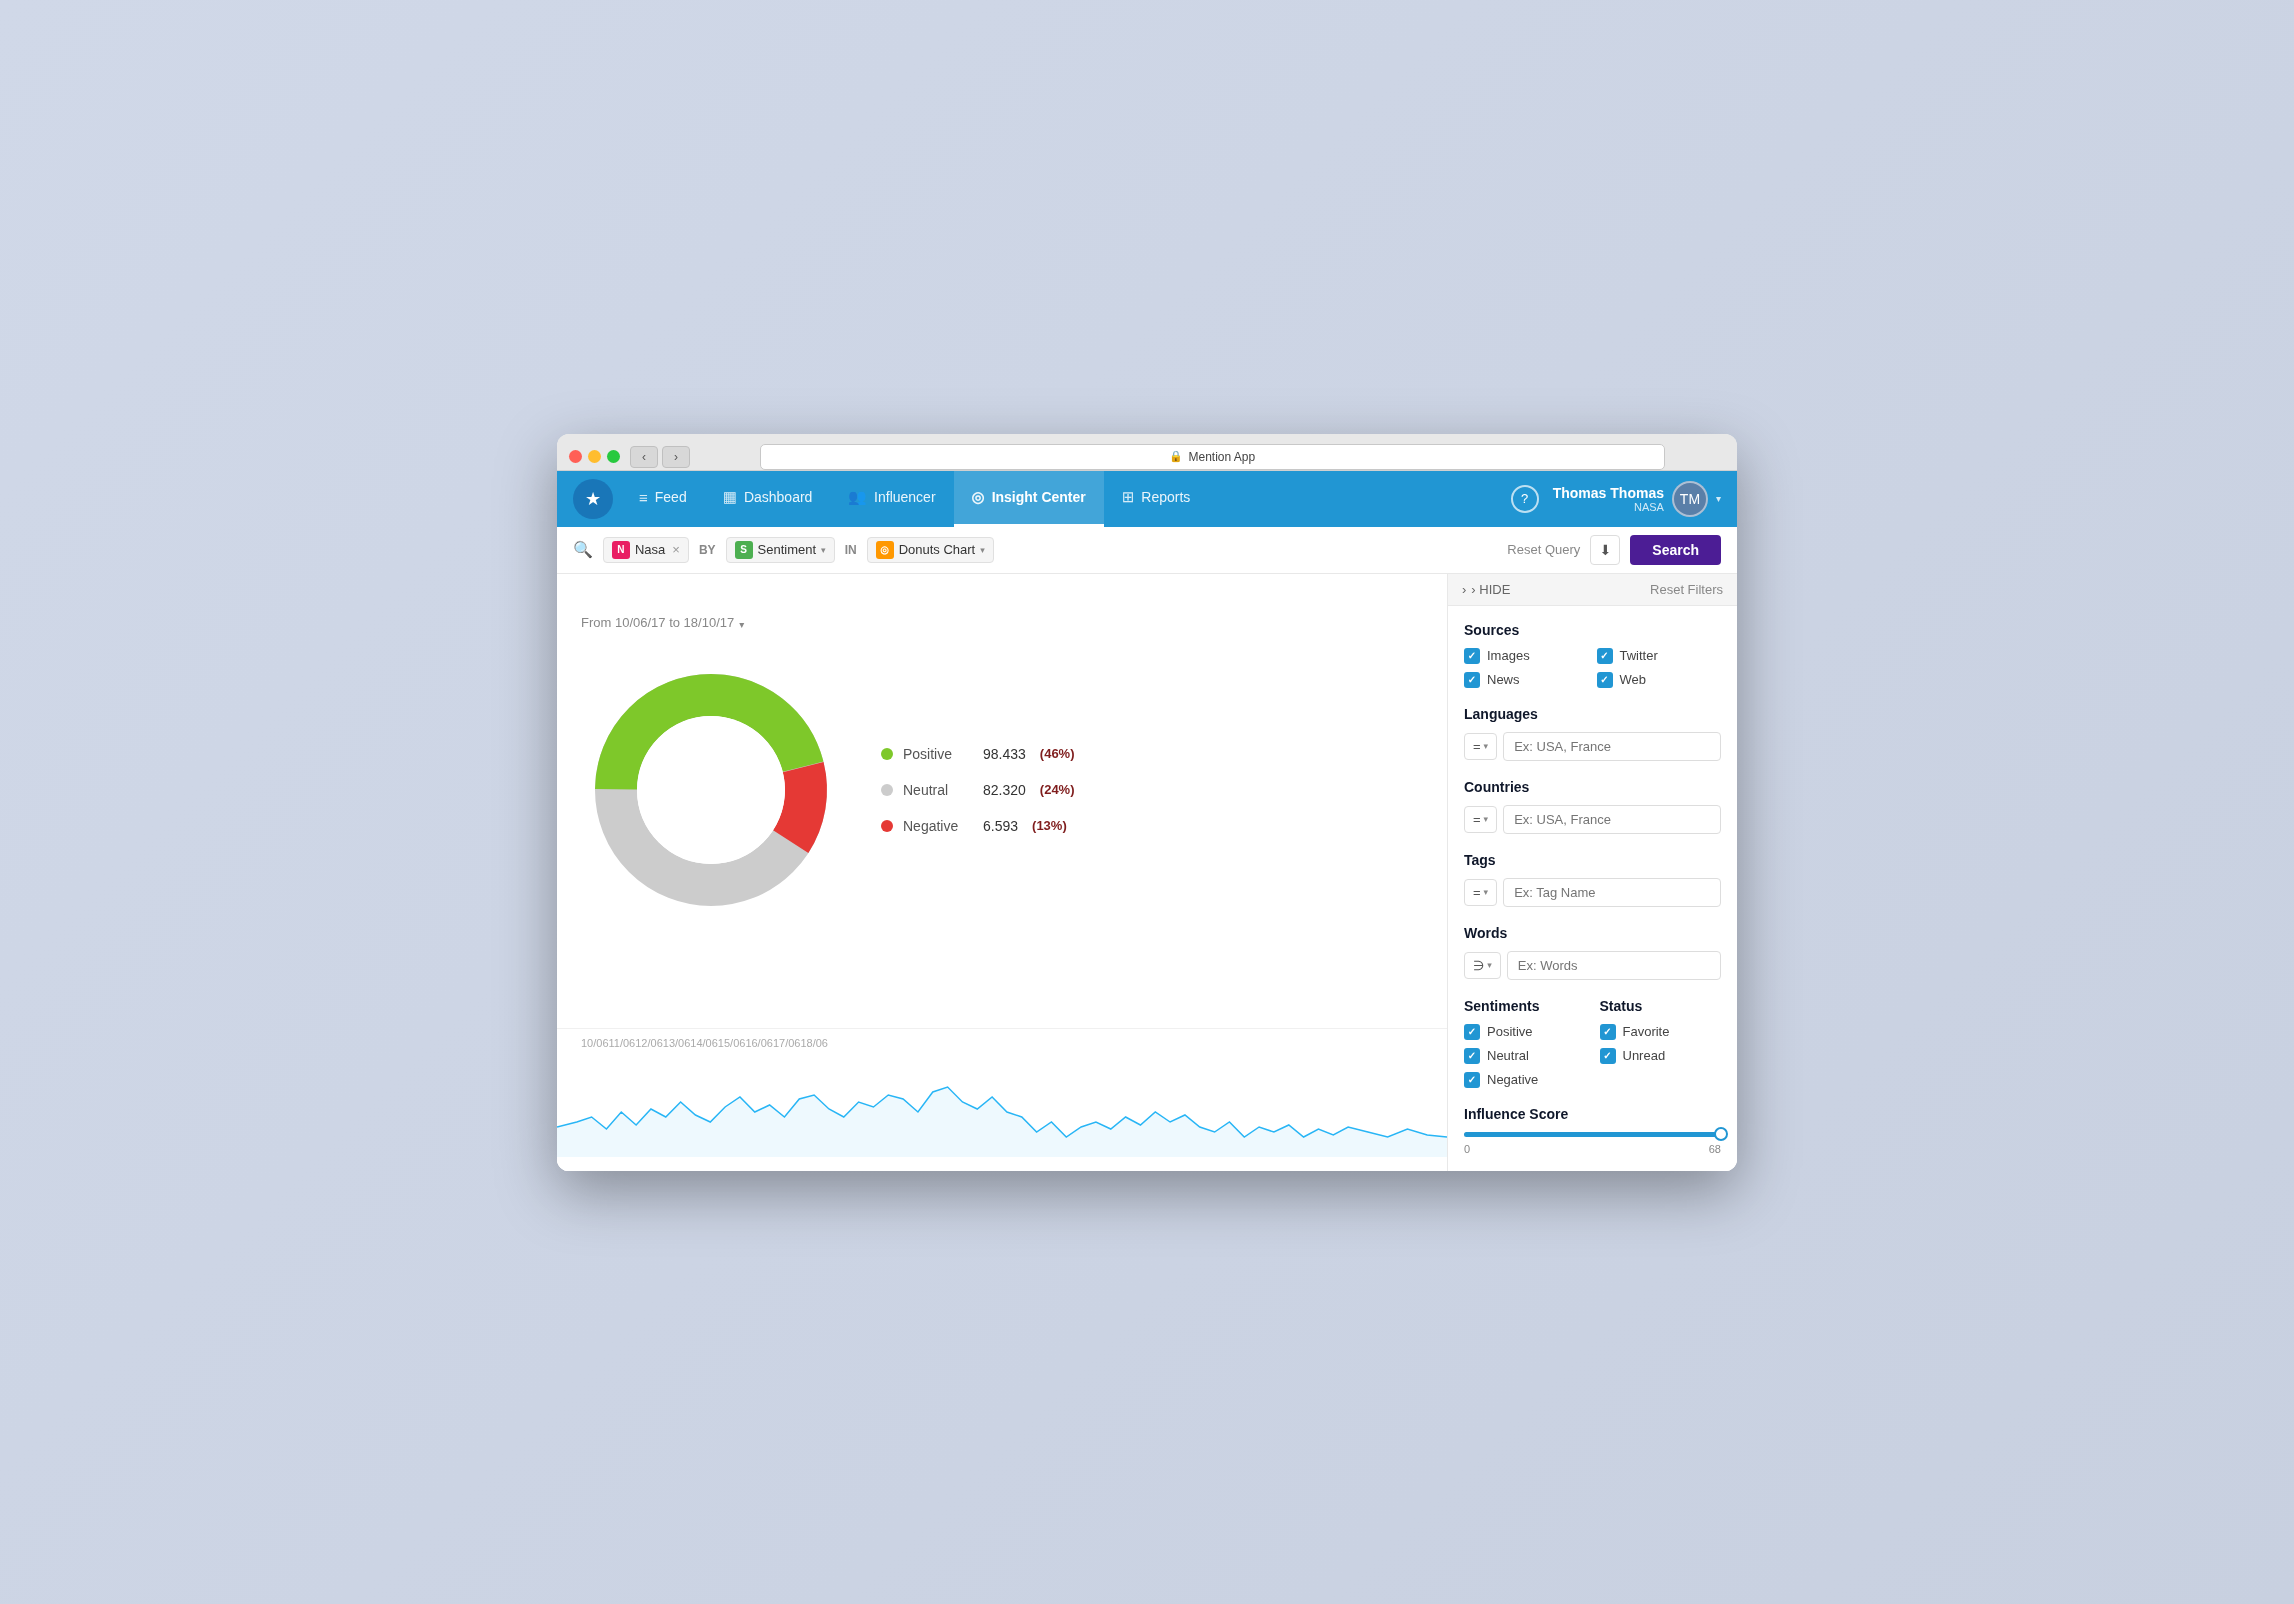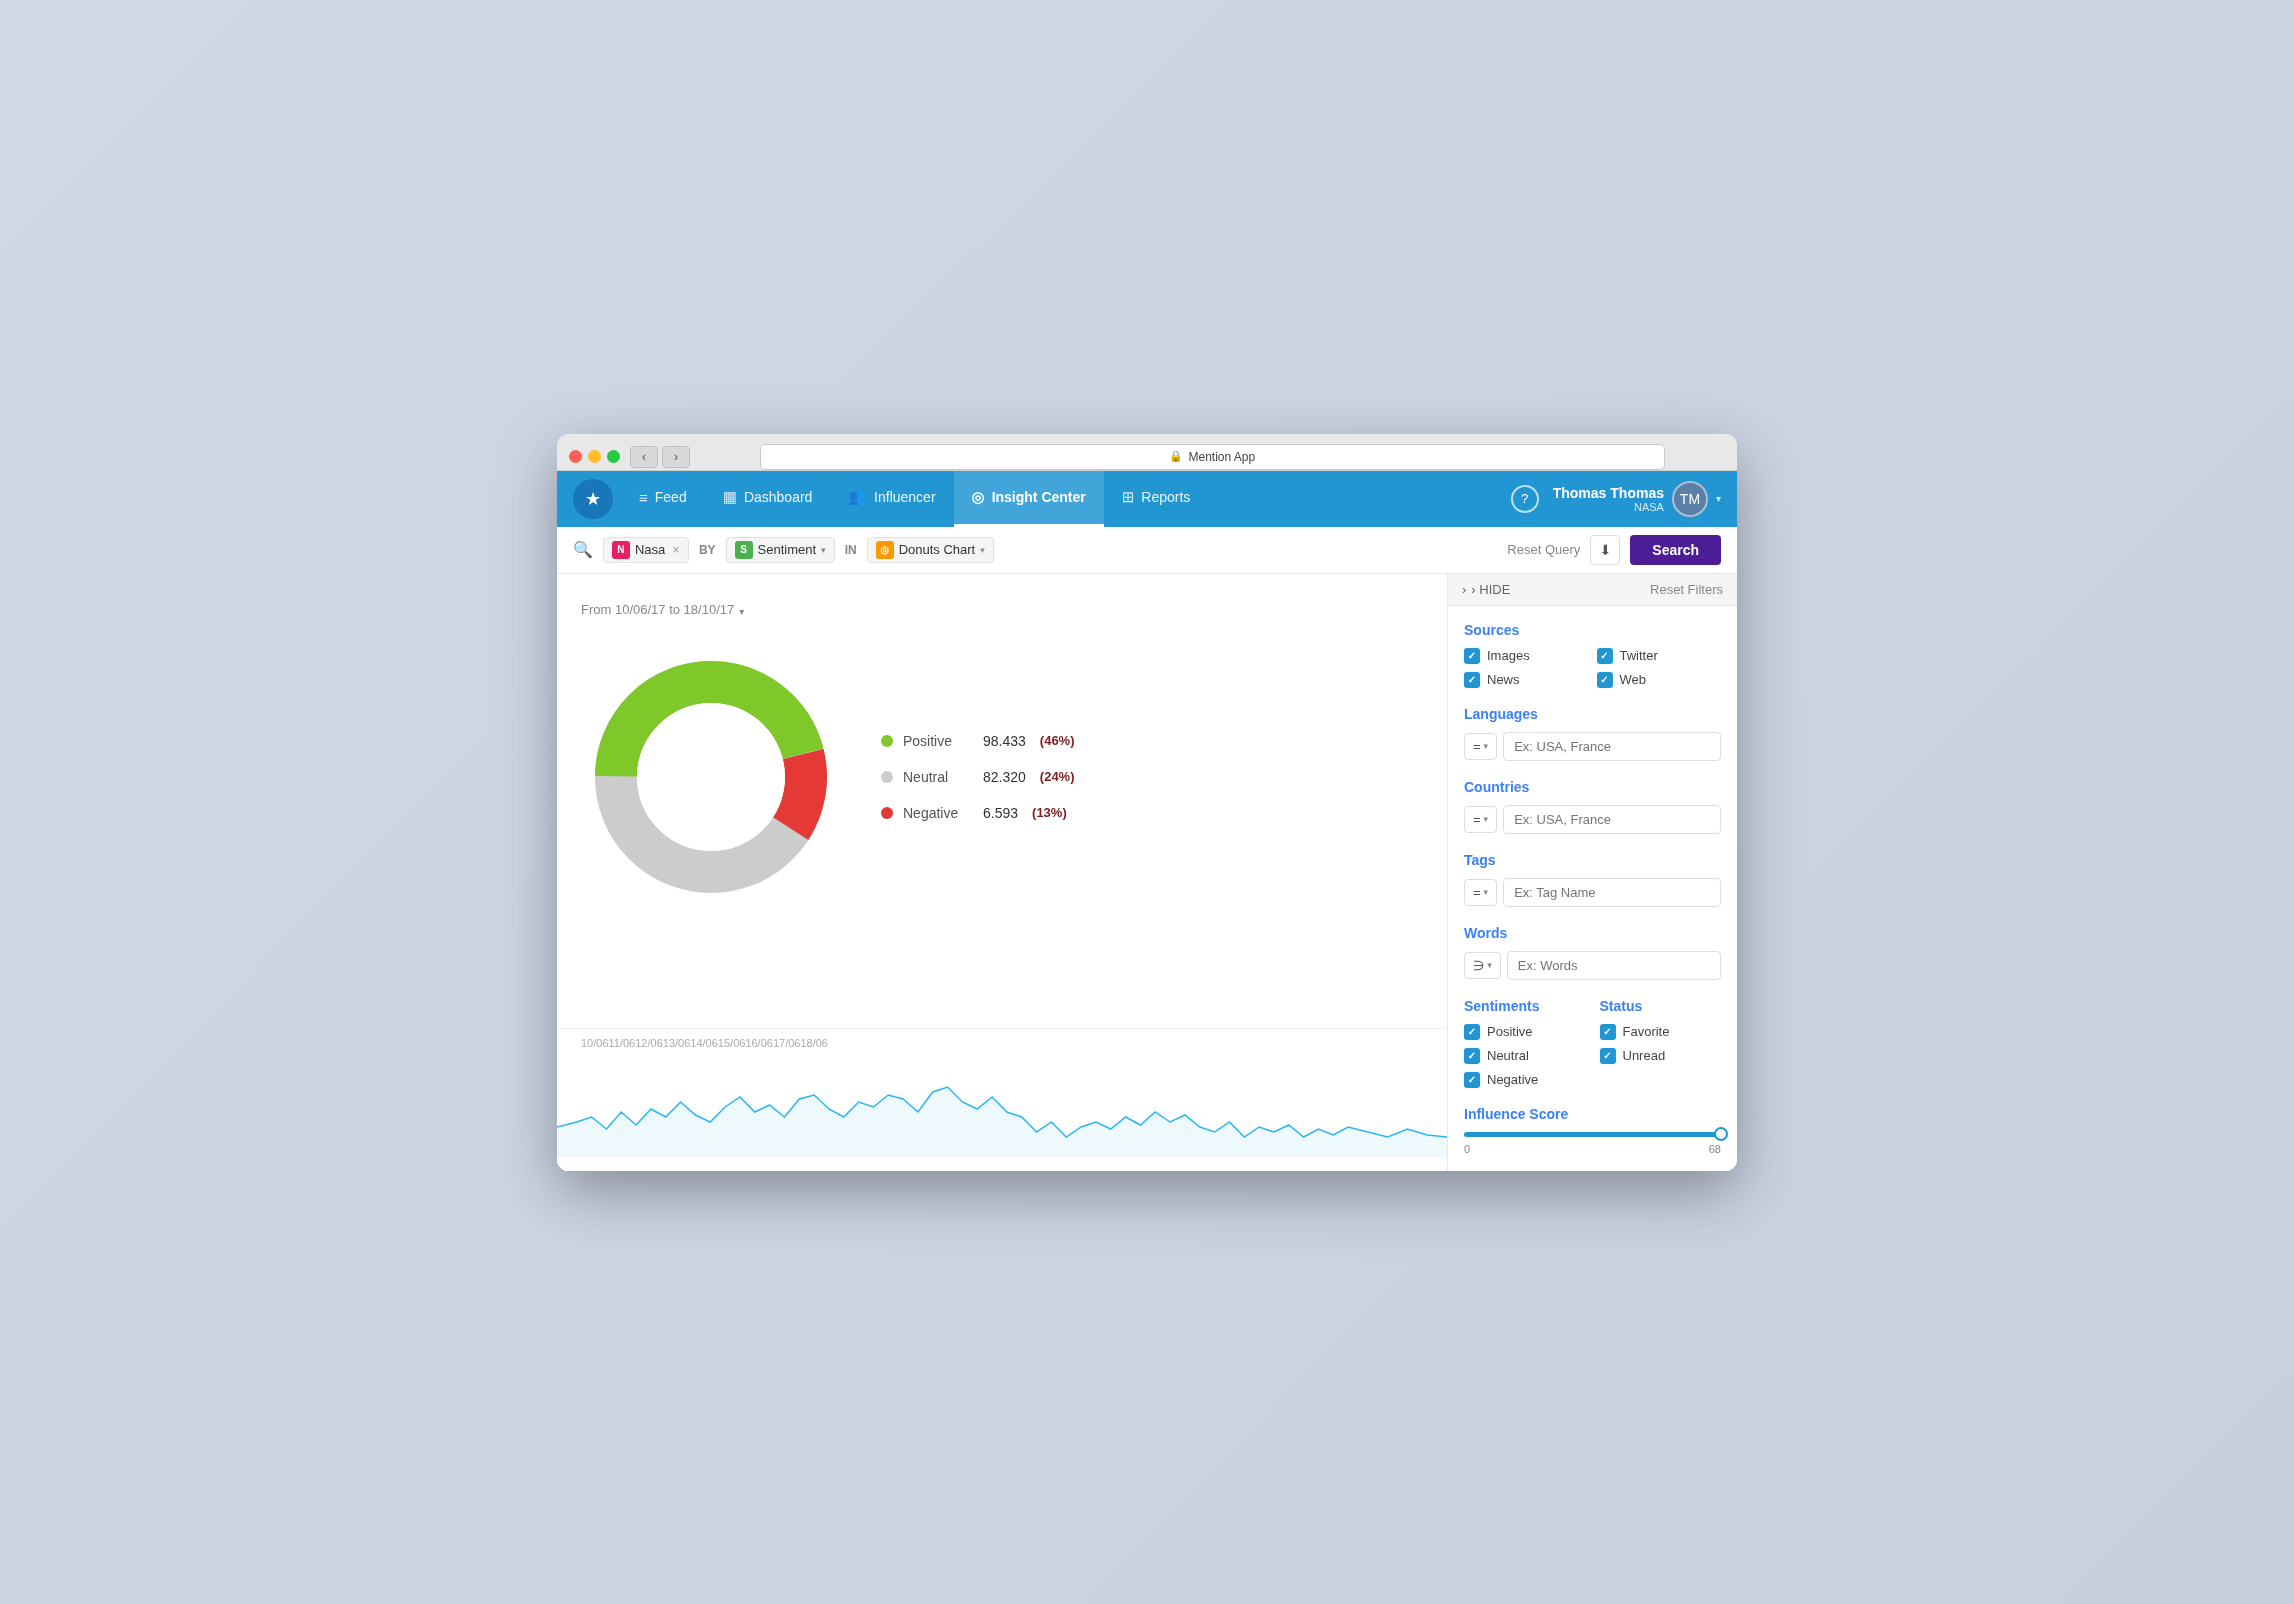--- a/index.html
+++ b/index.html
@@ -235,20 +235,21 @@
       margin-bottom: 4px;
     }
     .period-range {
       font-size: 13px;
       color: #888;
       display: flex;
       align-items: flex-end;
       gap: 5px;
       cursor: pointer;
       margin-bottom: 30px;
+      margin-top: 13px;
     }
     .period-range-arrow { font-size: 10px; }
 
     
     .donut-section {
       display: flex;
       align-items: center;
       gap: 40px;
       margin-bottom: 20px;
     }
@@ -331,21 +332,21 @@
       display: flex;
       flex-direction: column;
       gap: 18px;
       overflow-y: auto;
       max-height: 680px;
     }
     .filter-section { }
     .filter-title {
       font-size: 14px;
       font-weight: 600;
-      color: #3b82f6;
+      color: #0f172a;
       margin-bottom: 10px;
     }
     .checkbox-grid {
       display: grid;
       grid-template-columns: 1fr 1fr;
       gap: 8px;
     }
     .checkbox-item {
       display: flex;
       align-items: center;

